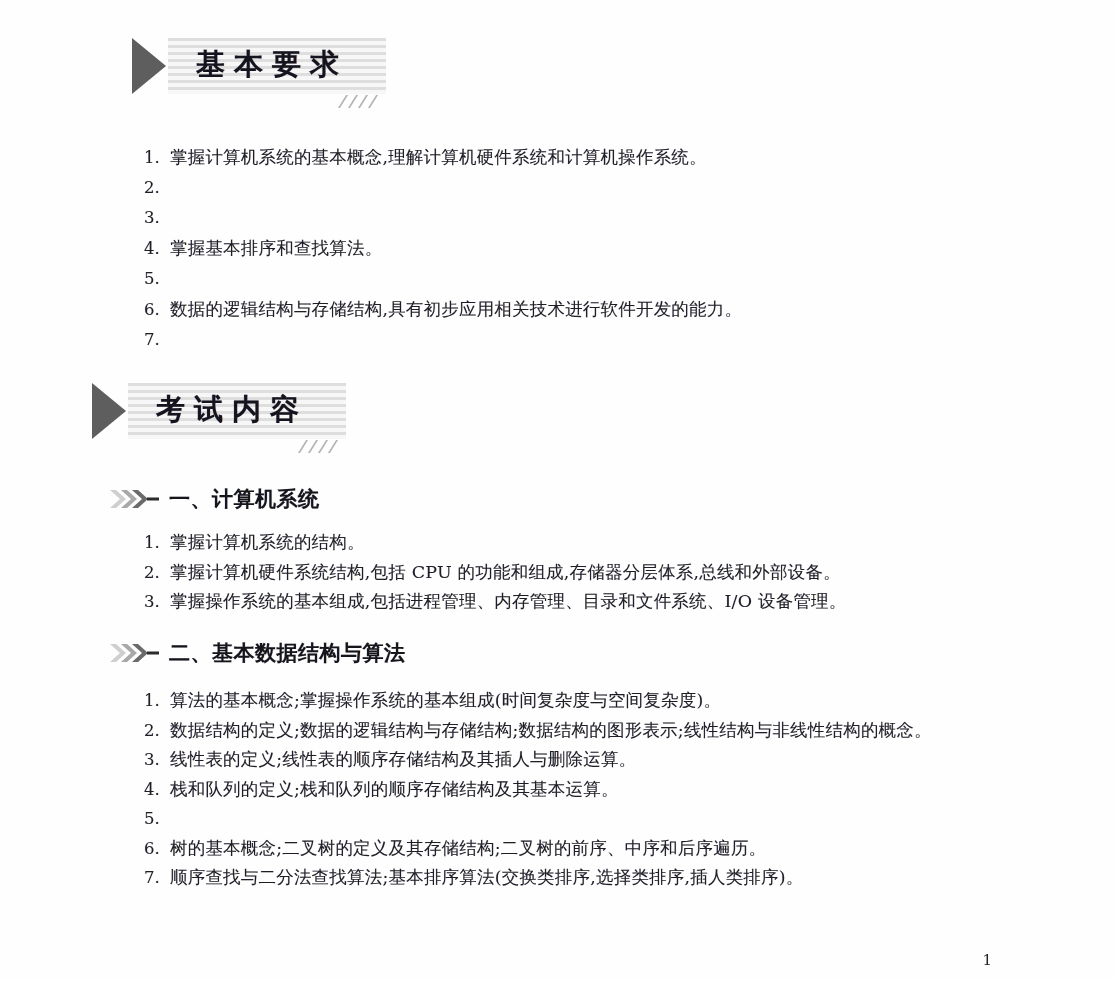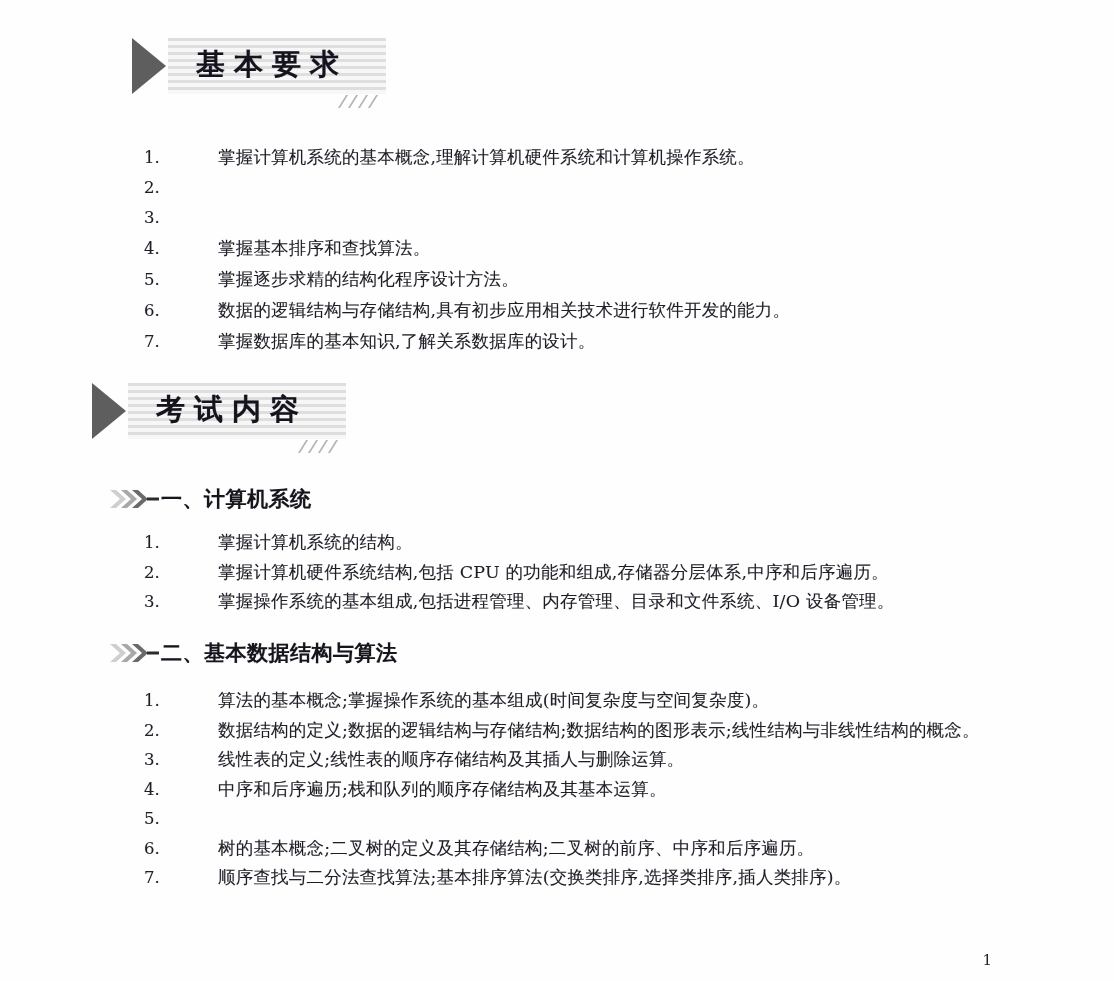--- a/index.html
+++ b/index.html
@@ -88,20 +88,21 @@
   .banner-ticks i:nth-child(2) { left: 16px; }
   .banner-ticks i:nth-child(3) { left: 26px; }
   .banner-ticks i:nth-child(4) { left: 36px; }
 
   
   .subhead {
     position: absolute;
     display: flex;
     align-items: center;
     height: 30px;
+    gap: 8px;
   }
   .chevrons {
     flex: 0 0 auto;
     display: flex;
     align-items: center;
     margin-right: 1px;
   }
   .chevrons svg { display: block; }
   .subhead-title {
     font-family: "DejaVu Sans", "Liberation Sans", sans-serif;
@@ -130,21 +131,20 @@
   .list-item .num {
     flex: 0 0 auto;
     width: 26px;
     font-family: "DejaVu Serif", "Liberation Serif", serif;
     font-size: 16.5px;
   }
   .list-item .txt {
     flex: 0 1 auto;
     font-family: "DejaVu Serif", "Liberation Serif", serif;
     letter-spacing: 0.2px;
-    margin-left: 48px;
   }
   .list.tight .list-item { line-height: 30px; }
   .list.loose .list-item { line-height: 29.5px; }
 
   .page-number {
     position: absolute;
     right: 122px;
     bottom: 12px;
     font-family: "DejaVu Serif", "Liberation Serif", serif;
     font-size: 15px;
@@ -179,29 +179,27 @@
     </div>
     <div class="list-item">
       <span class="num">3.</span>
     </div>
     <div class="list-item">
       <span class="num">4.</span>
       <span class="txt">掌握基本排序和查找算法。</span>
     </div>
     <div class="list-item">
       <span class="num">5.</span>
-      <span class="txt">掌握逐步求精的结构化程序设计方法。</span>
     </div>
     <div class="list-item">
       <span class="num">6.</span>
       <span class="txt">数据的逻辑结构与存储结构,具有初步应用相关技术进行软件开发的能力。</span>
     </div>
     <div class="list-item">
       <span class="num">7.</span>
-      <span class="txt">掌握数据库的基本知识,了解关系数据库的设计。</span>
     </div>
   </div>
 
   <div class="banner" style="left:92px; top:383px;">
     <div class="banner-arrow"></div>
     <div class="banner-body">
       <div class="banner-title">考试内容</div>
       <div class="banner-ticks">
         <i></i>
           <i></i>
@@ -223,21 +221,21 @@
     <span class="subhead-title">一、计算机系统</span>
   </div>
 
   <div class="list loose" style="top:528px;">
     <div class="list-item">
       <span class="num">1.</span>
       <span class="txt">掌握计算机系统的结构。</span>
     </div>
     <div class="list-item">
       <span class="num">2.</span>
-      <span class="txt">掌握计算机硬件系统结构,包括 CPU 的功能和组成,存储器分层体系,中序和后序遍历。</span>
+      <span class="txt">掌握计算机硬件系统结构,包括 CPU 的功能和组成,存储器分层体系,总线和外部设备。</span>
     </div>
     <div class="list-item">
       <span class="num">3.</span>
       <span class="txt">掌握操作系统的基本组成,包括进程管理、内存管理、目录和文件系统、I/O 设备管理。</span>
     </div>
   </div>
 
   <div class="subhead" style="left:108px; top:638px;">
     <span class="chevrons">
       <svg width="52" height="26" viewBox="0 0 52 26">
@@ -258,21 +256,21 @@
     <div class="list-item">
       <span class="num">2.</span>
       <span class="txt">数据结构的定义;数据的逻辑结构与存储结构;数据结构的图形表示;线性结构与非线性结构的概念。</span>
     </div>
     <div class="list-item">
       <span class="num">3.</span>
       <span class="txt">线性表的定义;线性表的顺序存储结构及其插人与删除运算。</span>
     </div>
     <div class="list-item">
       <span class="num">4.</span>
-      <span class="txt">中序和后序遍历;栈和队列的顺序存储结构及其基本运算。</span>
+      <span class="txt">栈和队列的定义;栈和队列的顺序存储结构及其基本运算。</span>
     </div>
     <div class="list-item">
       <span class="num">5.</span>
     </div>
     <div class="list-item">
       <span class="num">6.</span>
       <span class="txt">树的基本概念;二叉树的定义及其存储结构;二叉树的前序、中序和后序遍历。</span>
     </div>
     <div class="list-item">
       <span class="num">7.</span>

